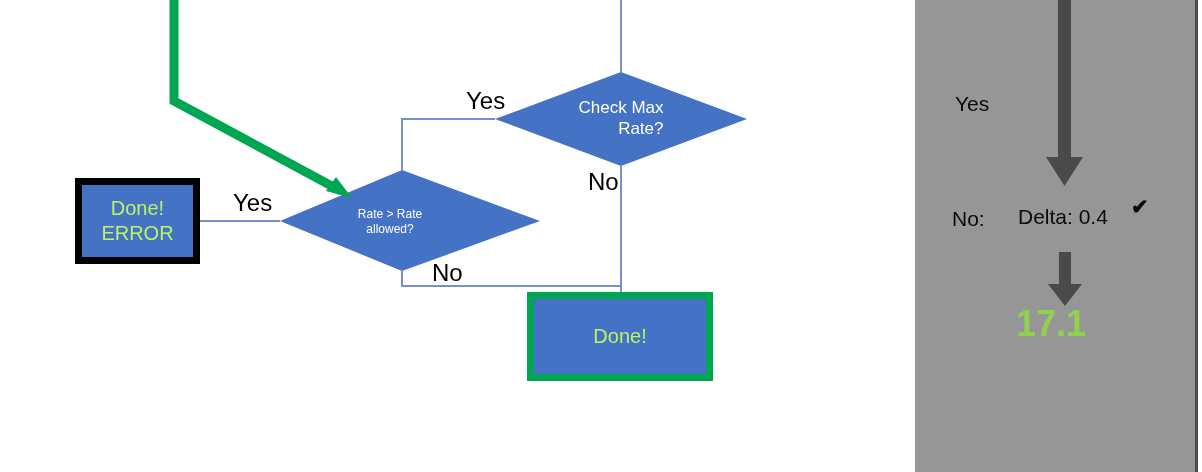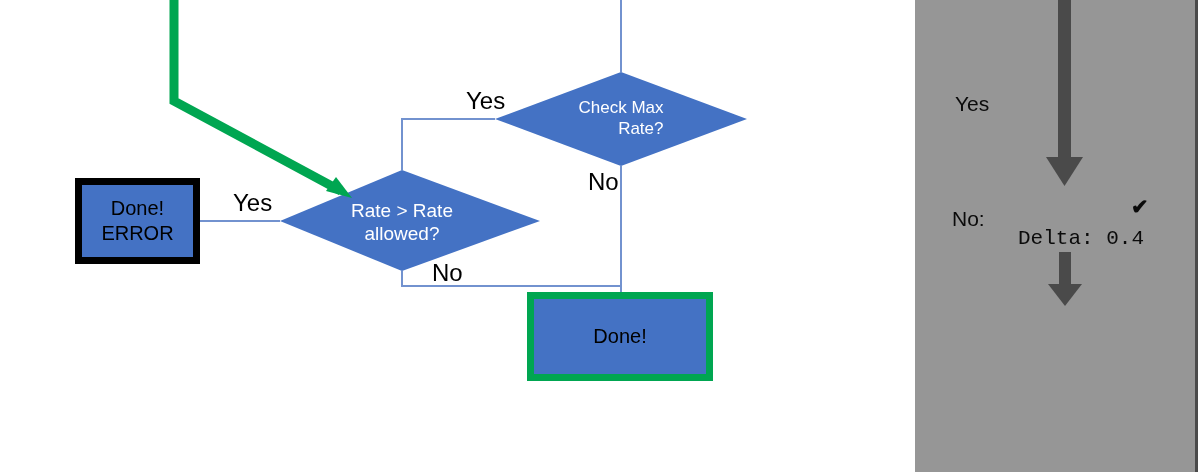--- a/index.html
+++ b/index.html
@@ -54,21 +54,21 @@
 
   
   .proc-box {
     position: absolute;
     box-sizing: border-box;
     background: #4472C4;
     display: flex;
     align-items: center;
     justify-content: center;
     text-align: center;
-    color: #000000;
+    color: #bef264;
     line-height: 1.25;
     white-space: pre-line;
   }
   #box-done-error {
     left: 75px; top: 178px;
     width: 125px; height: 86px;
     border: 7px solid #000000;
     font-size: 20px;
   }
   #box-done-ok {
@@ -90,21 +90,21 @@
   }
   #gray-panel .g-text {
     position: absolute;
     color: #0b0b0b;
     font-size: 21px;
     line-height: 1;
     white-space: nowrap;
   }
   #panel-yes    { left: 40px;  top: 93px; }
   #panel-no     { left: 37px;  top: 208px; }
-  #panel-delta  { left: 103px; top: 228px; font-family: Liberation Mono, monospace; }
+  #panel-delta  { left: 103px; top: 206px; }
   #panel-check  {
     left: 216px; top: 196px;
     font-size: 40px;
     font-weight: 700;
     line-height: 1;
   }
   #panel-value {
     position: absolute;
     left: 101px; top: 306px;
     color: #92D050;
@@ -150,21 +150,21 @@
       <polygon points="402,170 540,221 402,271 280,221" fill="#4472C4"></polygon>
 
       
       <polyline points="174,-10 174,101 341,191" fill="none" stroke="#00A651" stroke-width="9" stroke-linejoin="miter" stroke-linecap="butt"></polyline>
       <polygon points="352,198 326,191 336,177" fill="#00A651"></polygon>
     </svg>
 
     <div class="node-label" style="left:541px; top:88px; width:160px; height:62px; font-size:17px;text-align:right;">Check Max
 Rate?</div>
 
-    <div class="node-label" style="left:322px; top:191px; width:160px; height:62px; font-size:19px;">Rate &gt; Rate
+    <div class="node-label" style="left:310px; top:191px; width:160px; height:62px; font-size:12px;">Rate &gt; Rate
 allowed?</div>
 
     <div class="proc-box" id="box-done-error">Done!
 ERROR</div>
 
     <div class="proc-box" id="box-done-ok">Done!</div>
 
     <div class="edge-label" style="left:466px; top:89px;">Yes</div>
 
     <div class="edge-label" style="left:588px; top:170px;">No</div>
@@ -190,15 +190,16 @@
     </svg>
 
     <div class="g-text" id="panel-yes">Yes</div>
 
     <div class="g-text" id="panel-no">No:</div>
 
     <div class="g-text" id="panel-delta">Delta: 0.4</div>
 
     <div class="g-text" id="panel-check">✔</div>
 
+    <div id="panel-value">17.1</div>
   </div>
 
 </div>
 
 </body></html>

